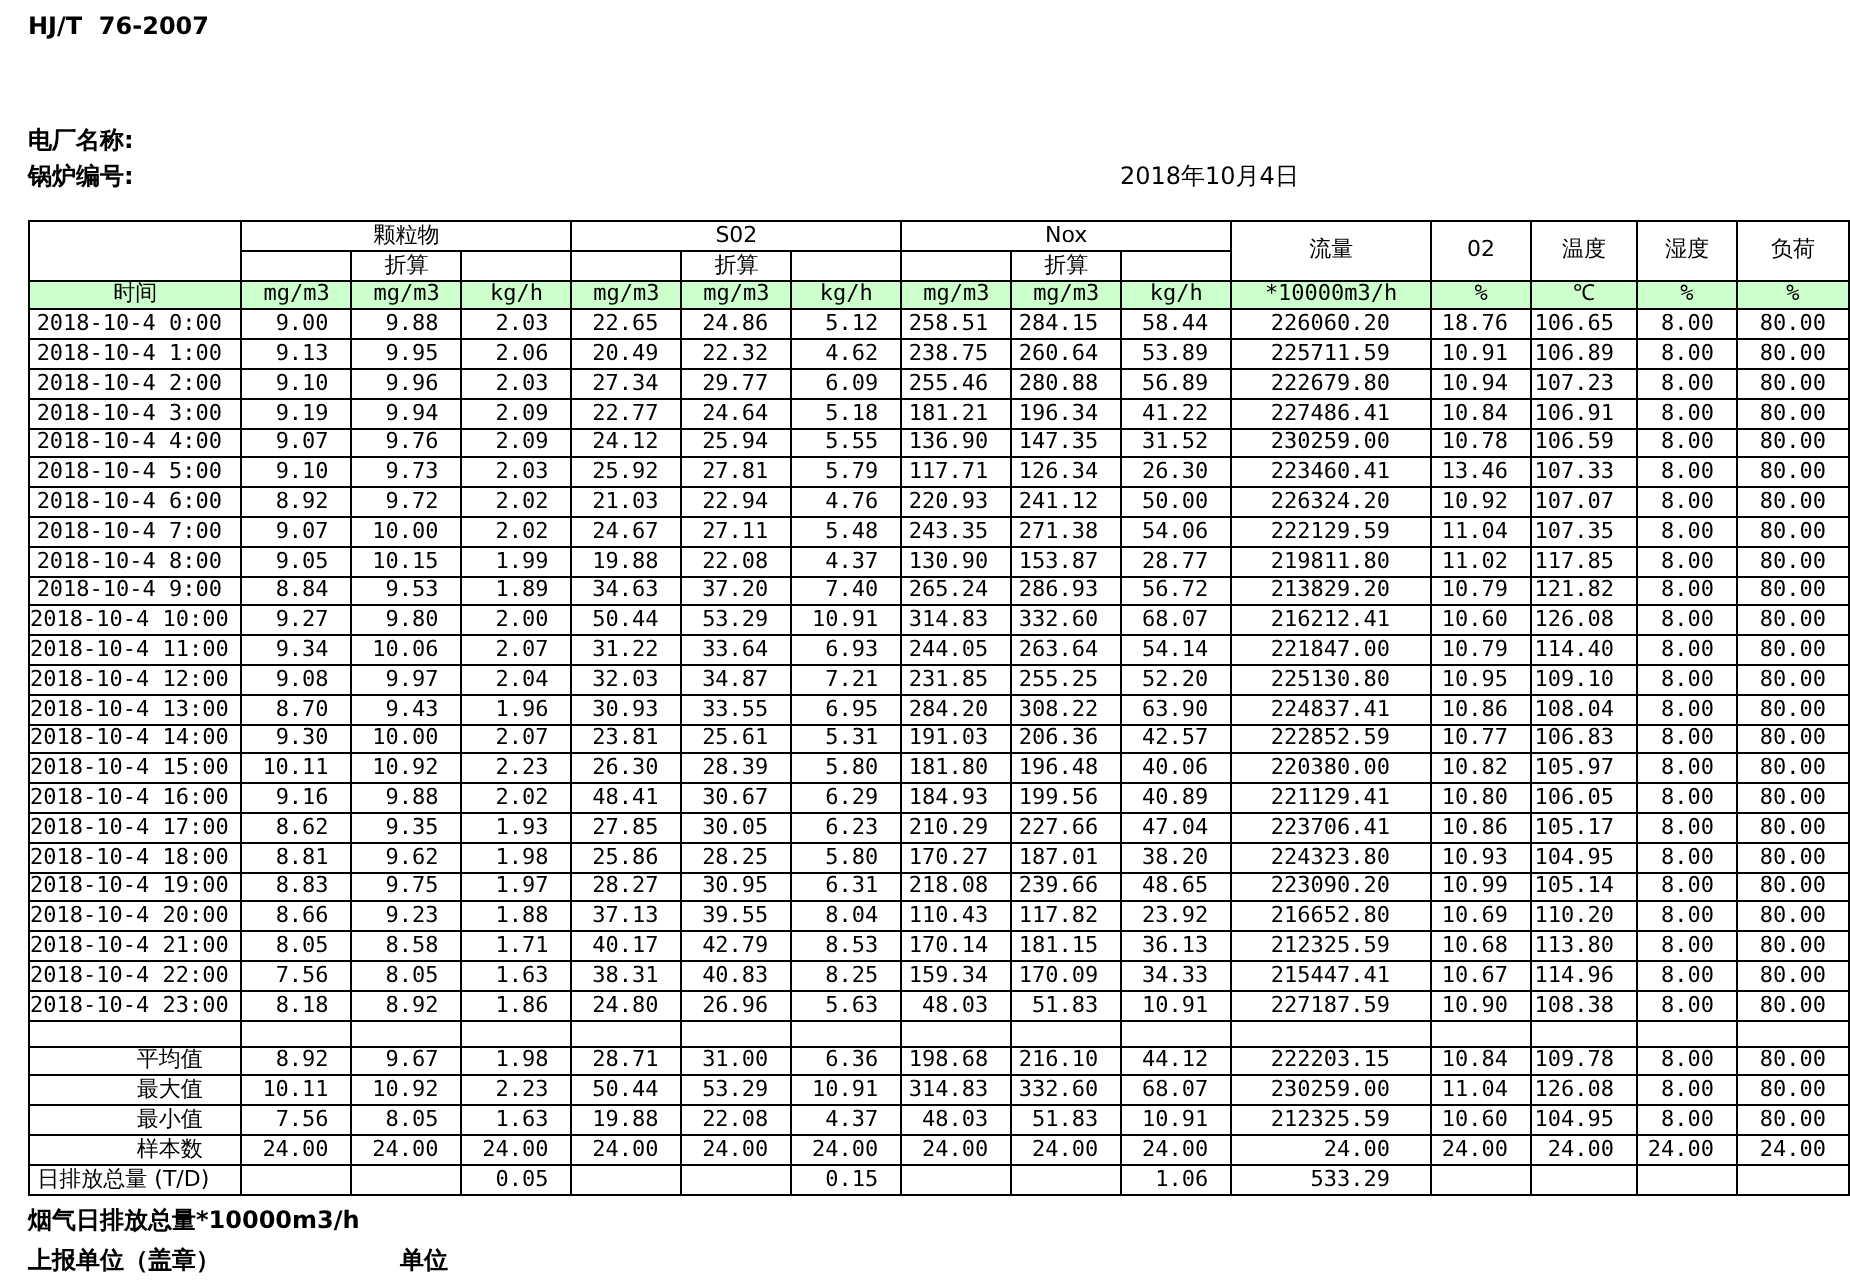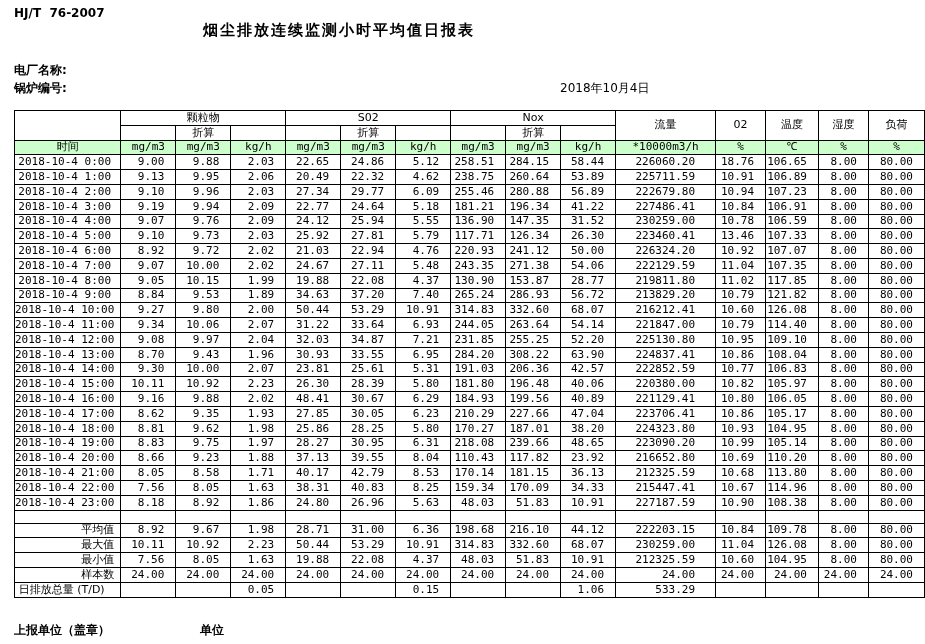--- a/index.html
+++ b/index.html
@@ -13,34 +13,33 @@
   table{position:absolute;left:14px;top:110px;border-collapse:collapse;table-layout:fixed;
     font-family:"DejaVu Sans Mono","Liberation Mono",monospace;font-size:11px;}
   td{border:1px solid #000;padding:0;height:13.8px;line-height:12px;overflow:hidden;
     white-space:nowrap;vertical-align:middle;}
   thead td{text-align:center;font-family:"DejaVu Sans","Liberation Sans",sans-serif;}
   thead td.unit{font-family:"DejaVu Sans Mono","Liberation Mono",monospace;}
   .green{background:var(--green,#ccffcc);}
   td.t{text-align:center;padding-right:6px;}
   td.n{text-align:right;padding-right:11px;}
   td.flow{padding-right:20px;}
-  td.lbl{text-align:right;padding-right:6px;font-family:Liberation Mono, monospace;}
+  td.lbl{text-align:right;padding-right:19px;font-family:Liberation Serif, serif;}
   td.lbl-left{text-align:center;overflow:visible;font-family:"DejaVu Sans","Liberation Sans",sans-serif;}
   td.lbl-left span{display:inline-block;margin-left:-12px;white-space:nowrap;}
   tr.blank td{height:12px;}
   .f1{position:absolute;left:14px;top:602px;font-weight:bold;font-size:12px;}
   .f2{position:absolute;left:14px;top:622px;font-weight:bold;font-size:12px;}
   .f3{position:absolute;left:200px;top:622px;font-weight:bold;font-size:12px;}
 </style>
 </head>
 <body>
 
 <div class="page">
   <div class="std">HJ/T  76-2007</div>
-  <div class="title">烟尘排放连续监测小时平均值日报表</div>
   <div class="plant">电厂名称:</div>
   <div class="boiler">锅炉编号:</div>
   <div class="date">2018年10月4日</div>
 
   <table>
     <colgroup>
       <col style="width:104px">
       <col style="width:55px">
         <col style="width:55px">
         <col style="width:55px">
@@ -604,15 +603,16 @@
           <td class="n">1.06</td>
           <td class="n flow">533.29</td>
           <td class="n"></td>
           <td class="n"></td>
           <td class="n"></td>
           <td class="n"></td>
         </tr>
       </tbody>
   </table>
 
+  <div class="f1">烟气日排放总量*10000m3/h</div>
   <div class="f2">上报单位（盖章）</div>
   <div class="f3">单位</div>
 </div>
 
 </body></html>

